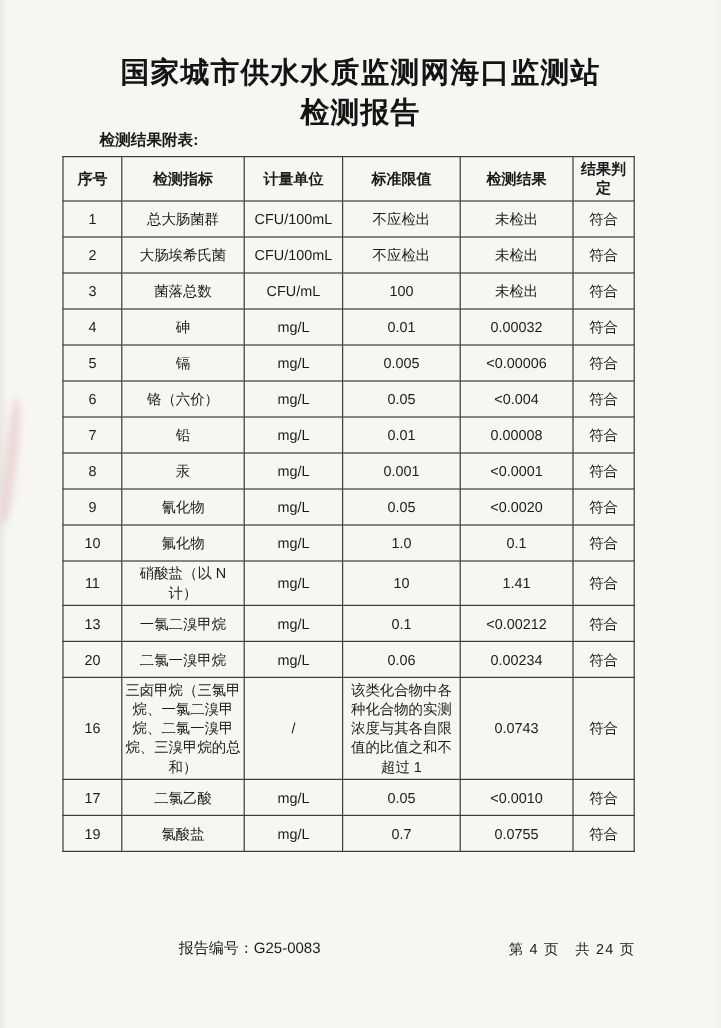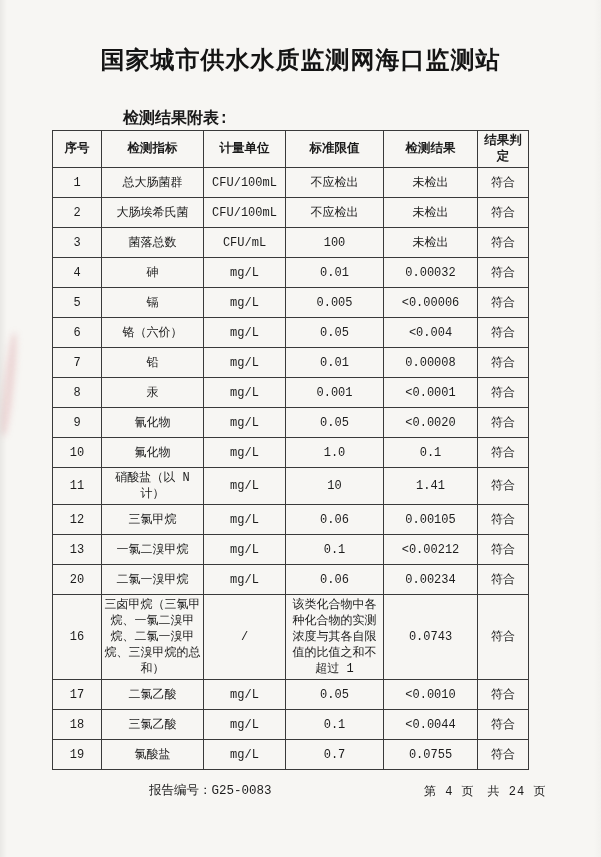--- a/index.html
+++ b/index.html
@@ -6,21 +6,21 @@
     margin: 0;
     padding: 0;
     background: #d9d9d9;
   }
   .page {
     position: relative;
     width: 601px;
     height: 857px;
     margin: 0 auto;
     background: linear-gradient(90deg, #e9e8e5 0px, #f7f6f3 7px, #f7f6f3 594px, #f2f1ee 601px);
-    font-family: Liberation Mono, monospace;
+    font-family: Liberation Sans, sans-serif;
     color: #1c1c1c;
     overflow: hidden;
   }
   .title-line1 {
     position: absolute;
     top: 44px;
     left: 0;
     width: 100%;
     text-align: center;
     font-size: 24px;
@@ -36,24 +36,23 @@
     text-align: center;
     font-size: 24px;
     font-weight: bold;
     letter-spacing: 1px;
     color: #141414;
   }
   .table-caption {
     position: absolute;
     top: 108px;
     left: 83px;
-    font-size: 16px;
+    font-size: 13px;
     font-weight: bold;
     color: #1a1a1a;
-    margin-left: 40px;
   }
   table.results {
     position: absolute;
     top: 130px;
     left: 52px;
     width: 476px;
     border-collapse: collapse;
     table-layout: fixed;
     background: transparent;
   }
@@ -109,20 +108,21 @@
   }
 </style>
 </head>
 <body>
 
 <div class="page">
 
   <div class="margin-stain"></div>
 
   <div class="title-line1">国家城市供水水质监测网海口监测站</div>
+  <div class="title-line2">检测报告</div>
 
   <div class="table-caption">检测结果附表:</div>
 
   <table class="results">
     <colgroup>
         <col style="width: 49px;">
         <col style="width: 102px;">
         <col style="width: 82px;">
         <col style="width: 98px;">
         <col style="width: 94px;">
@@ -221,28 +221,20 @@
         </tr>
         <tr>
           <td>11</td>
           <td>硝酸盐（以 N 计）</td>
           <td>mg/L</td>
           <td>10</td>
           <td>1.41</td>
           <td>符合</td>
         </tr>
         <tr>
-          <td>12</td>
-          <td>三氯甲烷</td>
-          <td>mg/L</td>
-          <td>0.06</td>
-          <td>0.00105</td>
-          <td>符合</td>
-        </tr>
-        <tr>
           <td>13</td>
           <td>一氯二溴甲烷</td>
           <td>mg/L</td>
           <td>0.1</td>
           <td>&lt;0.00212</td>
           <td>符合</td>
         </tr>
         <tr>
           <td>20</td>
           <td>二氯一溴甲烷</td>
@@ -261,28 +253,20 @@
         </tr>
         <tr>
           <td>17</td>
           <td>二氯乙酸</td>
           <td>mg/L</td>
           <td>0.05</td>
           <td>&lt;0.0010</td>
           <td>符合</td>
         </tr>
         <tr>
-          <td>18</td>
-          <td>三氯乙酸</td>
-          <td>mg/L</td>
-          <td>0.1</td>
-          <td>&lt;0.0044</td>
-          <td>符合</td>
-        </tr>
-        <tr>
           <td>19</td>
           <td>氯酸盐</td>
           <td>mg/L</td>
           <td>0.7</td>
           <td>0.0755</td>
           <td>符合</td>
         </tr>
       </tbody>
   </table>
 

